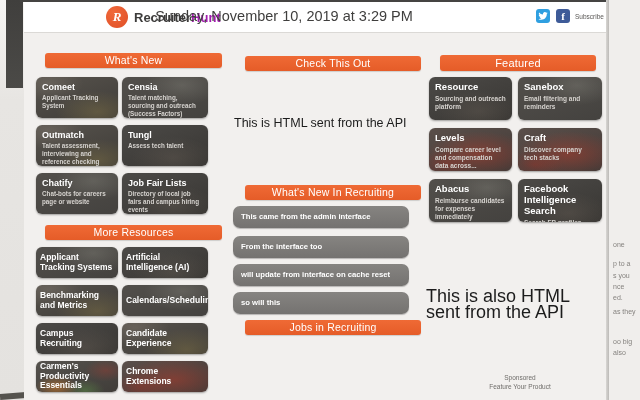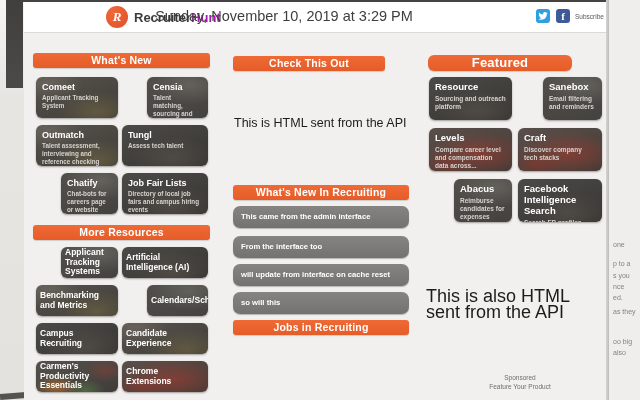--- a/index.html
+++ b/index.html
@@ -36,29 +36,29 @@
             display:flex; align-items:center; justify-content:center; cursor:pointer; }
   .tw { left:512px; background:#2f9fe0; }
   .fb { left:532px; background:#3e5b98; color:#fff;
         font:700 11px "Liberation Serif", serif; }
   .subscribe { position:absolute; left:551px; top:11px; font-size:6.5px; color:#5a5856; cursor:pointer; }
 
   
   .page { position:absolute; left:24px; top:33px; width:582px; height:367px; background:#f2f0ee; }
 
   
-  .bar { position:absolute; height:15px; border-radius:3px; color:#fff; font-weight:700;
+  .bar { position:absolute; height:15px; border-radius:3px; color:#fff; font-weight:400;
          font-size:10.5px; line-height:15px; text-align:center; letter-spacing:.2px;
-         background:linear-gradient(#ef6a35,#e55c28); box-shadow:0 1px 1px rgba(0,0,0,.15); }
+         background:linear-gradient(#ef6a35,#e55c28); box-shadow:0 1px 1px rgba(0,0,0,.15);margin-left:12px; }
   #bar-wn   { left:33px;  top:53px;  width:177px; }
   #bar-mr   { left:33px;  top:225px; width:177px; }
-  #bar-cto  { left:233px; top:56px;  width:152px; }
+  #bar-cto  { left:233px; top:56px;  width:176px; }
   #bar-winr { left:233px; top:185px; width:176px; }
   #bar-jobs { left:233px; top:320px; width:176px; }
-  #bar-feat { left:428px; top:55px;  width:144px; height:16px; line-height:16px; font-size:13px;border-radius:6px; }
+  #bar-feat { left:428px; top:55px;  width:156px; height:16px; line-height:16px; font-size:11px; }
 
   
   #grid-wn { position:absolute; left:36px; top:77px; display:grid;
              grid-template-columns:82px 86px; grid-auto-rows:41px; gap:7px 4px; }
   #grid-mr { position:absolute; left:36px; top:247px; display:grid;
              grid-template-columns:82px 86px; grid-auto-rows:31px; gap:7px 4px; }
   #grid-ft { position:absolute; left:429px; top:77px; display:grid;
              grid-template-columns:83px 84px; grid-auto-rows:43px; gap:8px 6px; }
 
   .tile { border-radius:6px; padding:5px 6px; overflow:hidden; color:#fff;
@@ -68,21 +68,21 @@
   .tile.center { display:flex; align-items:center; padding:4px 4px; }
   .tile.center h3 { font-size:8.5px; }
   #grid-ft .tile h3 { font-size:9.5px; }
   #grid-ft .tile p  { font-size:6.5px; }
 
   
   .t-olive { background:radial-gradient(60px 30px at 75% 85%, rgba(125,112,70,.5), transparent 70%),
              radial-gradient(50px 25px at 15% 15%, rgba(140,130,120,.35), transparent 70%),
              linear-gradient(160deg,#57534d,#3f3c38); }
   .t-gray  { background:radial-gradient(55px 28px at 70% 20%, rgba(150,150,140,.3), transparent 70%),
-             linear-gradient(160deg,#524f4b,#44423f);margin-left:25px; }
+             linear-gradient(160deg,#524f4b,#44423f); }
   .t-red   { background:radial-gradient(70px 30px at 60% 60%, rgba(172,60,45,.55), transparent 75%),
              radial-gradient(40px 20px at 20% 85%, rgba(150,50,40,.45), transparent 70%),
              linear-gradient(160deg,#5a4f4a,#423a37); }
   .t-dark  { background:radial-gradient(60px 30px at 60% 80%, rgba(110,100,90,.35), transparent 70%),
              linear-gradient(160deg,#4c4a47,#383633); }
   .t-multi { background:radial-gradient(30px 18px at 25% 85%, rgba(205,120,40,.6), transparent 70%),
              radial-gradient(28px 16px at 60% 95%, rgba(90,140,70,.5), transparent 70%),
              radial-gradient(30px 16px at 85% 30%, rgba(160,60,50,.4), transparent 70%),
              linear-gradient(160deg,#55524d,#403d39); }
 

